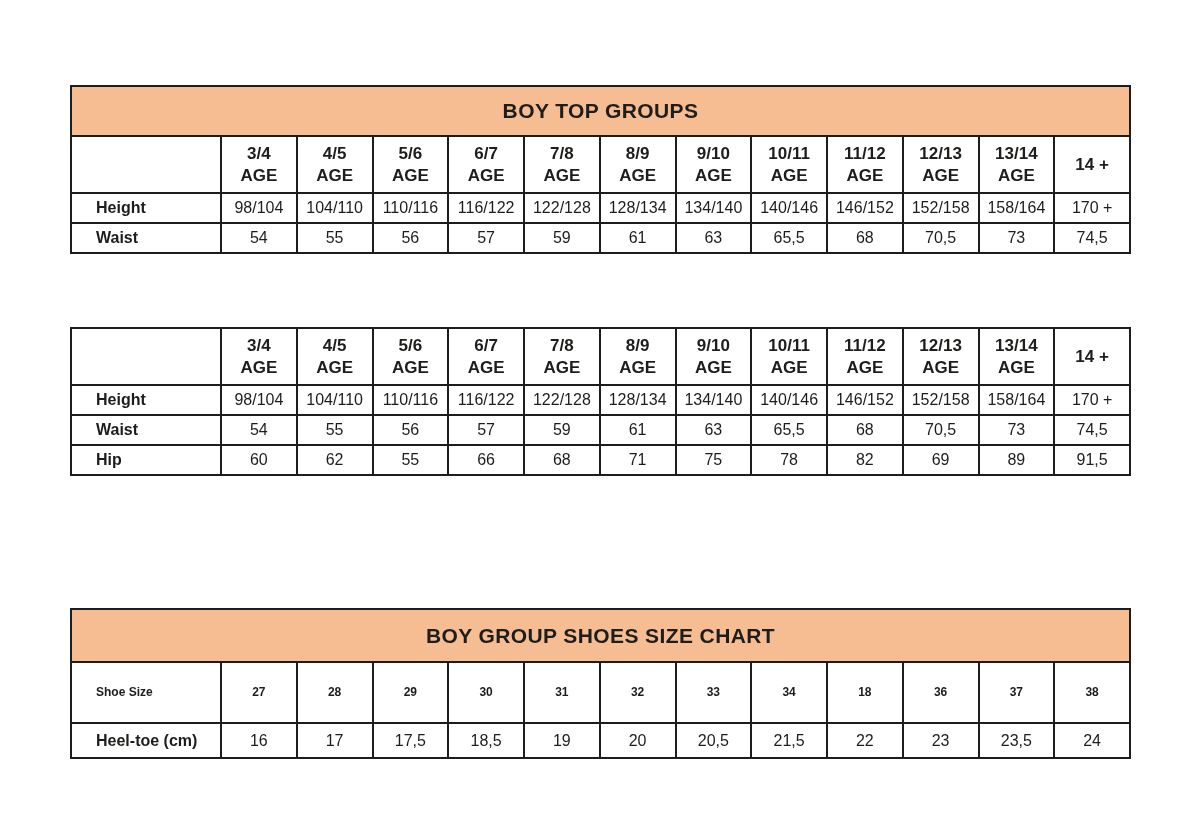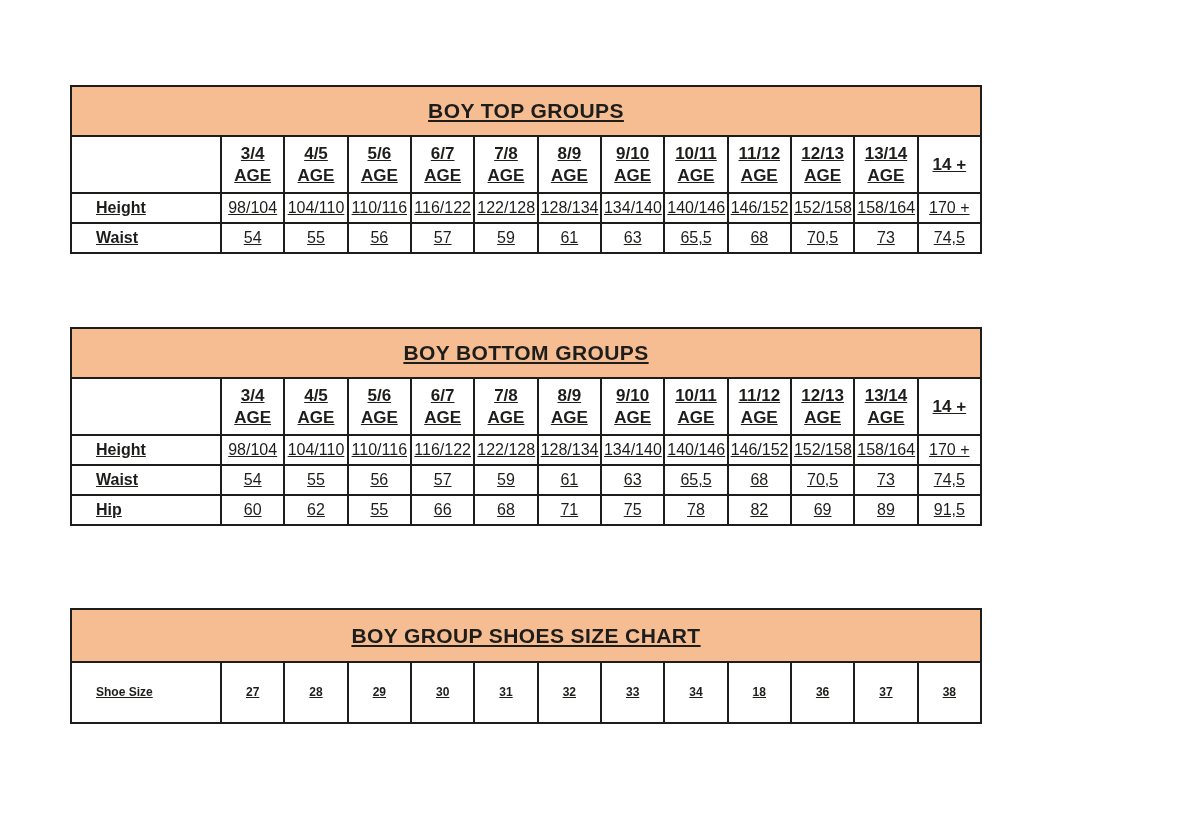--- a/index.html
+++ b/index.html
@@ -23,22 +23,21 @@
   }
   .page {
     position: relative;
     width: 1200px;
     height: 835px;
     background: var(--bg);
   }
   .size-table {
     position: absolute;
     left: 70px;
-    width: 912px;
-    text-decoration: underline;
+    width: 1061px;
   }
   #table-0 { top: 85px; }
   #table-1 { top: 327px; }
   #table-2 { top: 578px; }
 
   .title-band {
     height: 50px;
     background: var(--band);
     border: 2px solid var(--line);
     border-bottom: none;
@@ -154,23 +153,20 @@
             <td>68</td>
             <td>70,5</td>
             <td>73</td>
             <td>74,5</td>
           </tr>
         </tbody>
       </table>
   </section>
 
   <section class="size-table t-std" id="table-1">
-    <div class="title-band">
-      <span class="title-text">BOY BOTTOM GROUPS</span>
-    </div>
     <table class="grid">
         <tbody>
           <tr class="header-row">
             <td class="label-cell"></td>
             <td>3/4
 AGE</td>
             <td>4/5
 AGE</td>
             <td>5/6
 AGE</td>
@@ -255,17 +251,32 @@
             <td>30</td>
             <td>31</td>
             <td>32</td>
             <td>33</td>
             <td>34</td>
             <td>18</td>
             <td>36</td>
             <td>37</td>
             <td>38</td>
           </tr>
+          <tr class="data-row">
+            <td class="label-cell">Heel-toe (cm)</td>
+            <td>16</td>
+            <td>17</td>
+            <td>17,5</td>
+            <td>18,5</td>
+            <td>19</td>
+            <td>20</td>
+            <td>20,5</td>
+            <td>21,5</td>
+            <td>22</td>
+            <td>23</td>
+            <td>23,5</td>
+            <td>24</td>
+          </tr>
         </tbody>
       </table>
   </section>
 
 </div>
 
 </body></html>

